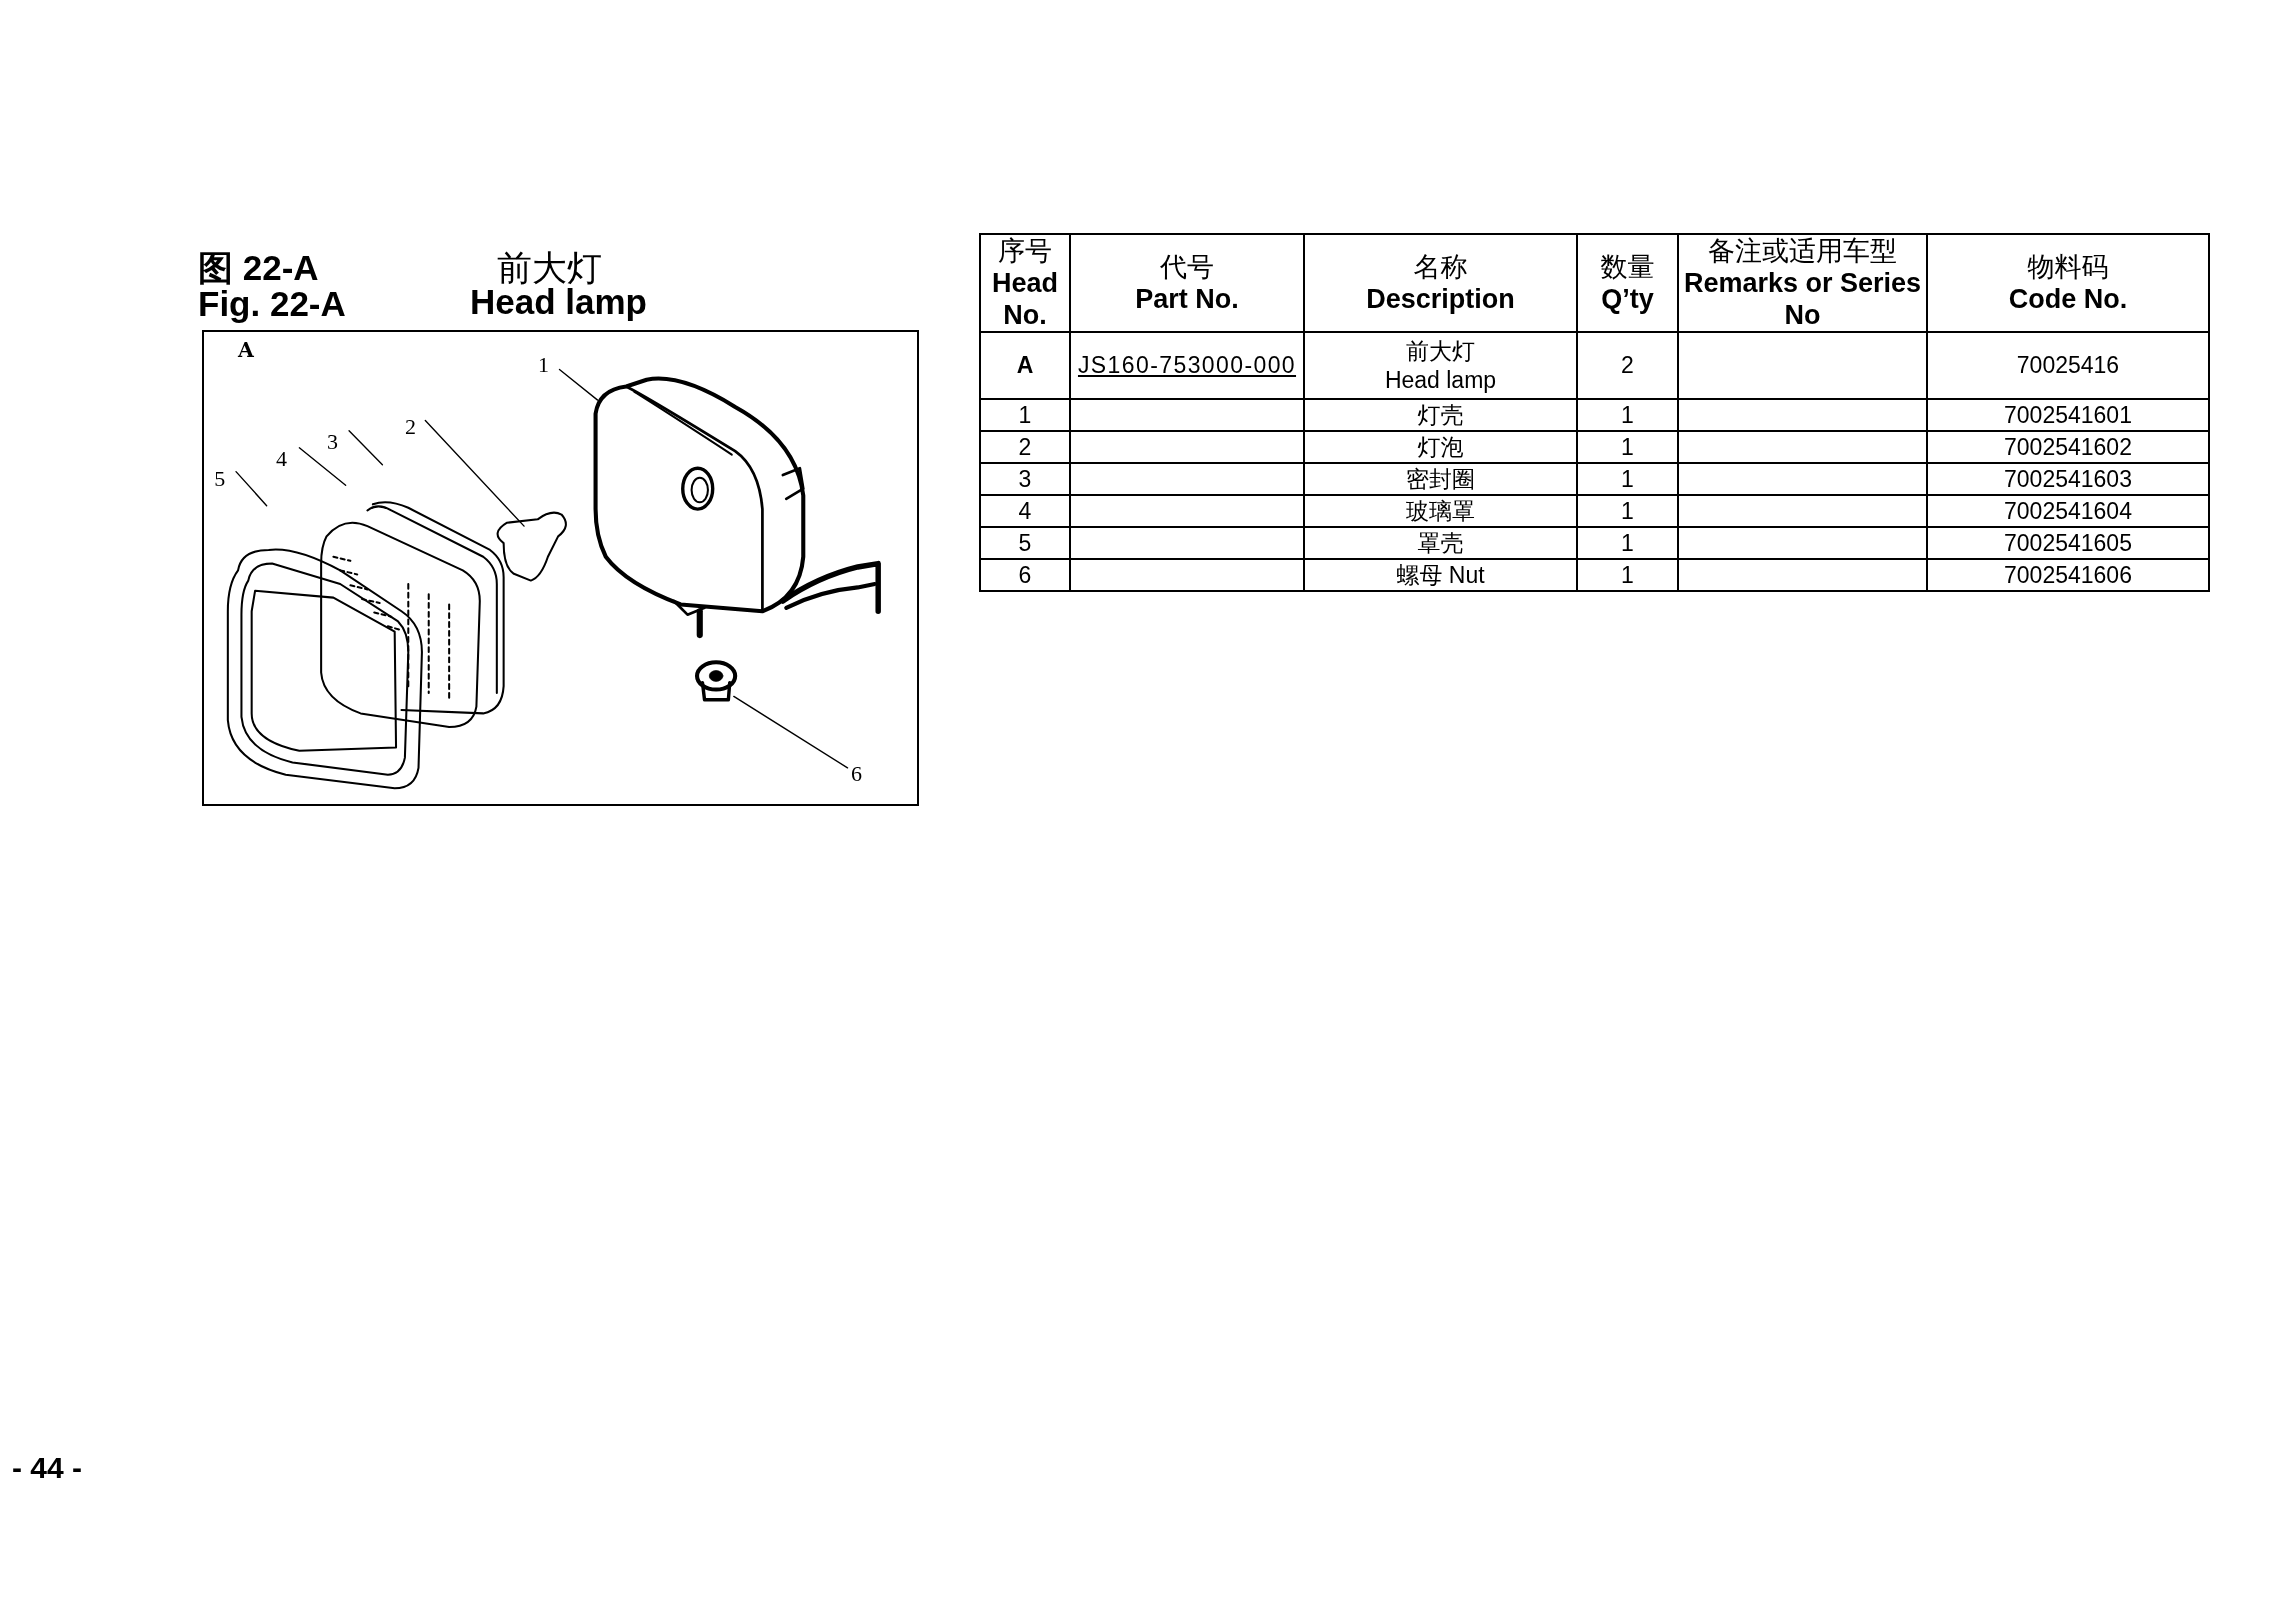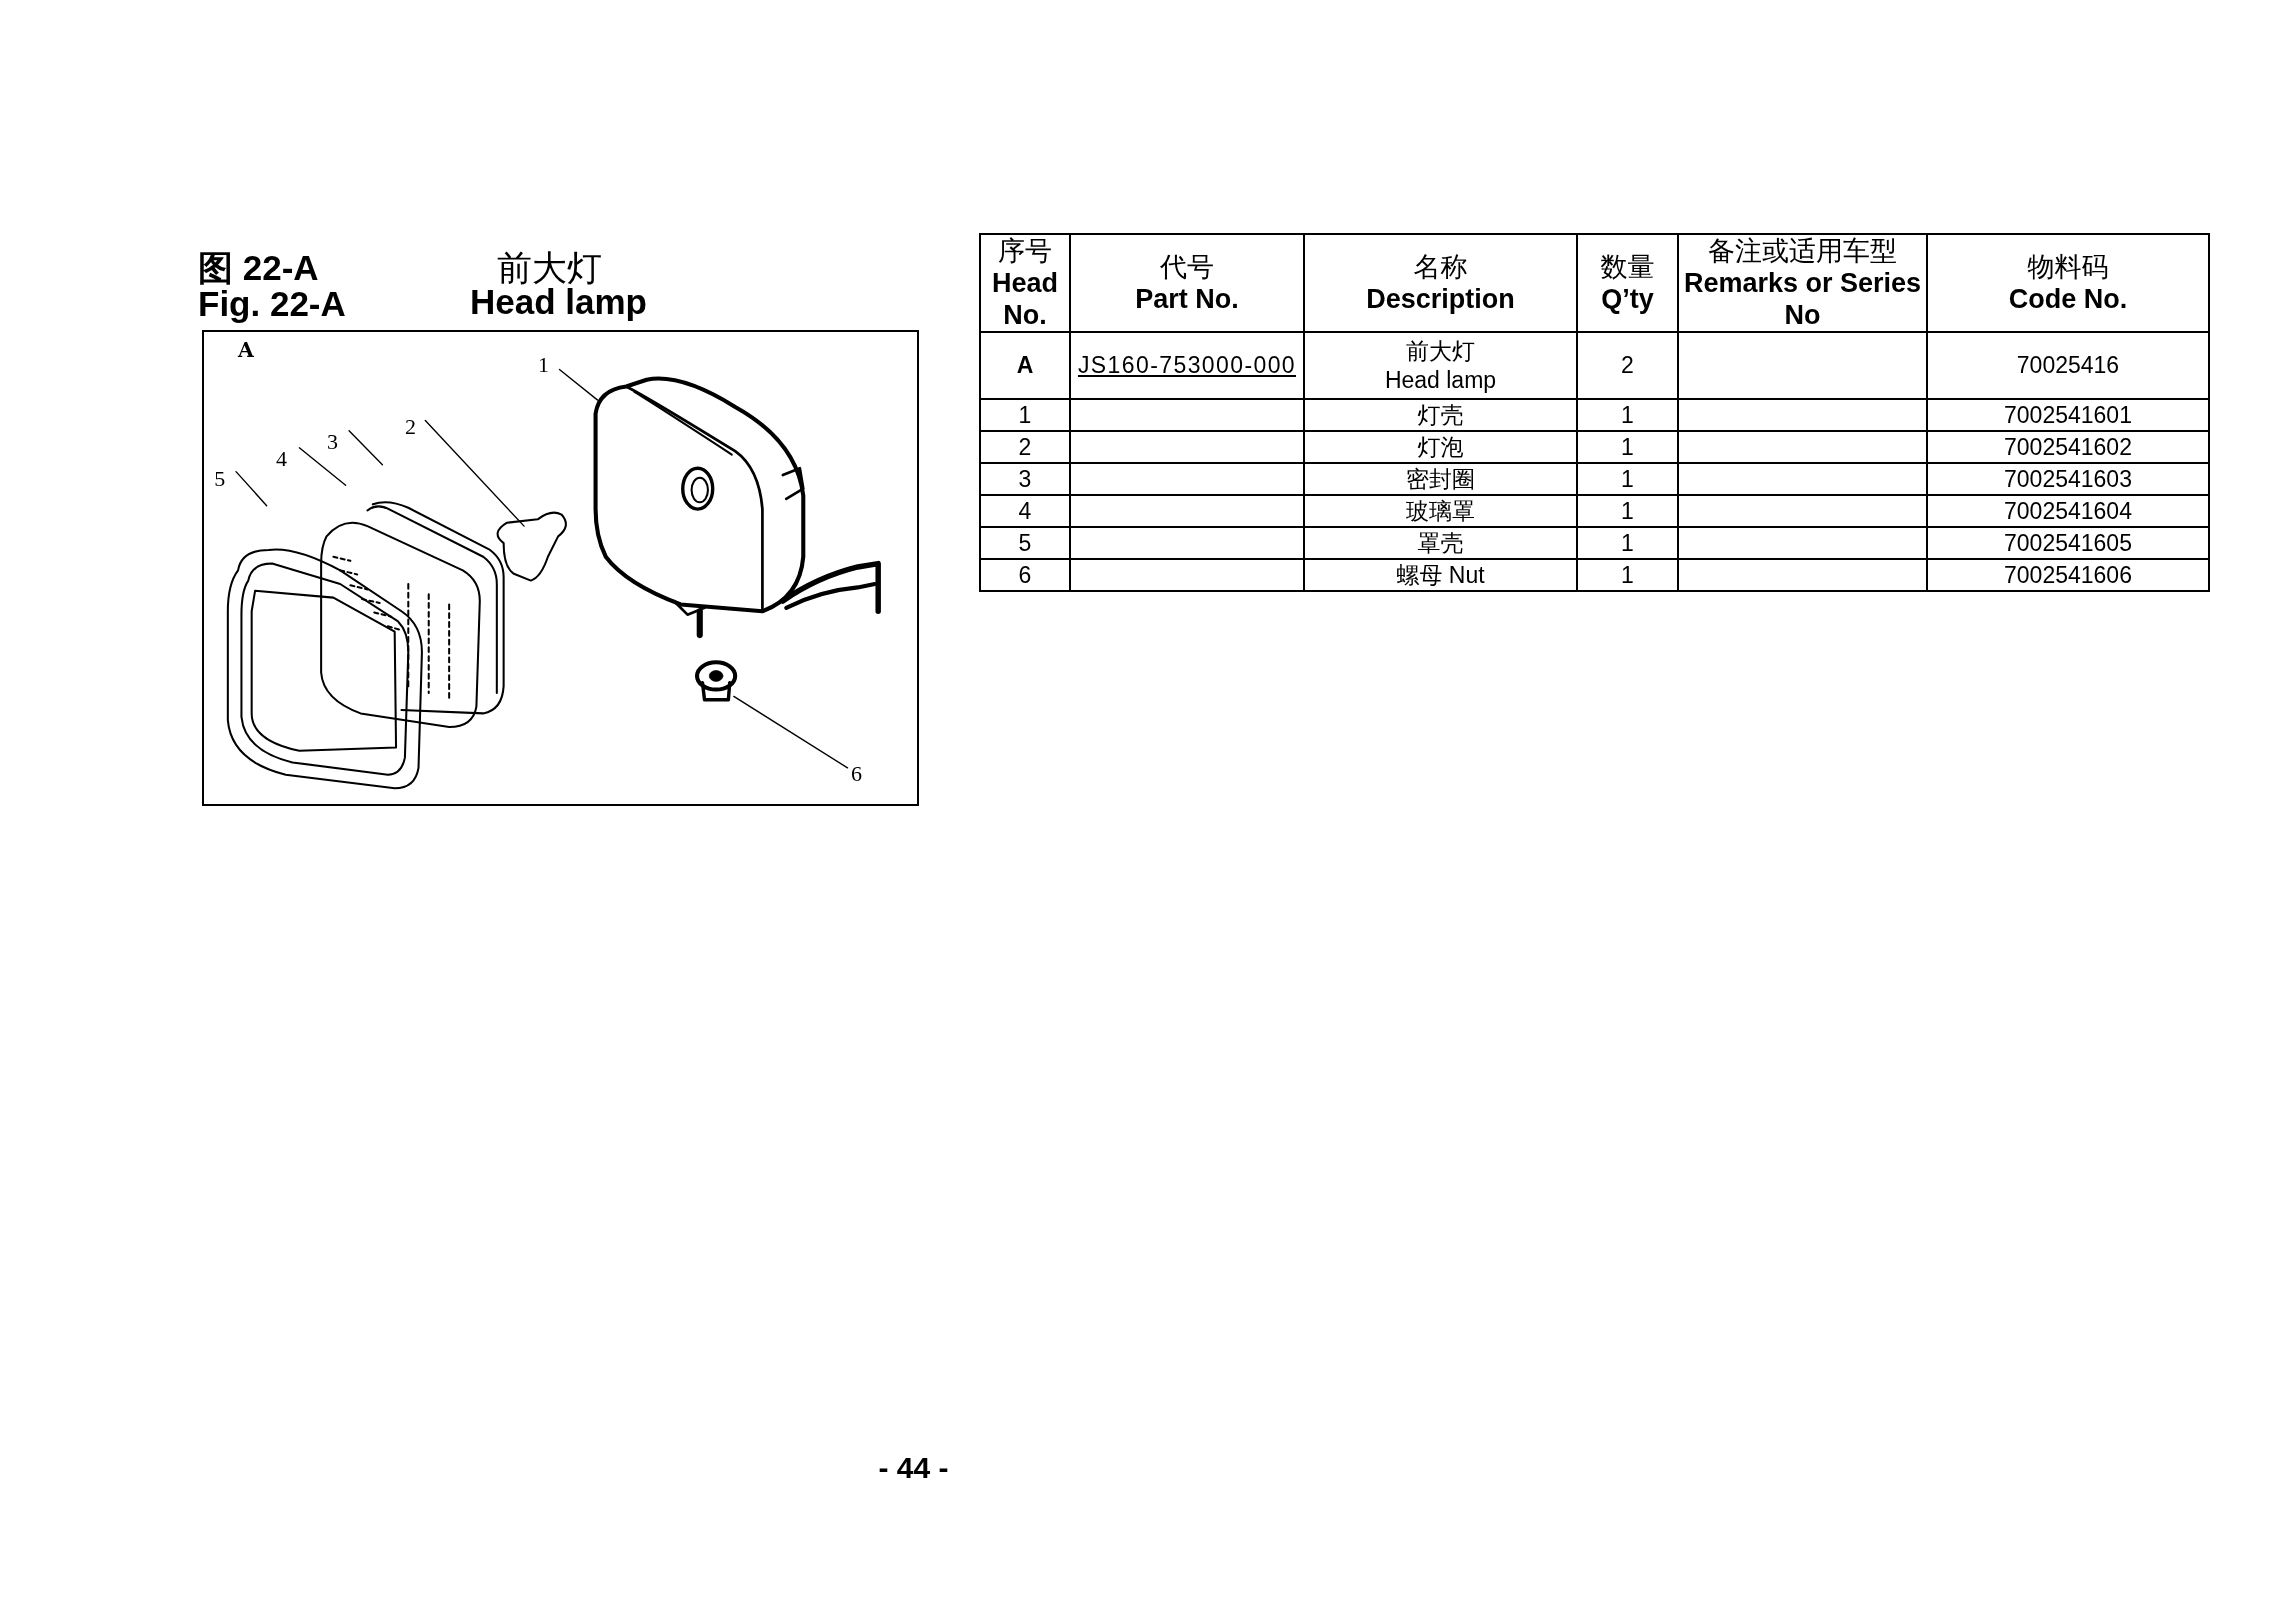--- a/index.html
+++ b/index.html
@@ -24,22 +24,22 @@
   table.parts td, table.parts th { border: 2.7px solid #000; text-align: center; vertical-align: middle;
                 padding: 0; font-size: 23px; line-height: 29px; }
   table.parts th { font-weight: bold; font-size: 27px; line-height: 32px; height: 95px; }
   table.parts th .cn { font-weight: normal; display: block; }
   table.parts tr.r-a td { height: 65px; }
   table.parts tr.r td { height: 30px; }
   td.item-a { font-weight: bold; font-size: 27px; }
   td.partno { font-size: 22px; letter-spacing: 1.4px; text-decoration: underline; }
   .cell-cn { display: block; }
 
-  .page-num { position: absolute; left: 0; width: 1827px; top: 1451px; text-align: center;
-              font-weight: bold; font-size: 30px; }
+  .page-num { position: absolute; left: 0; width: 1827px; top: 1451px; text-align: left;
+              font-weight: bold; font-size: 30px; padding-left: 12px; }
 </style>
 </head>
 <body>
 
 <div class="fig-title" id="fig-cn-label">图 22-A</div>
 <div class="fig-title" id="fig-en-label">Fig. 22-A</div>
 <div class="fig-title" id="fig-cn-name">前大灯</div>
 <div class="fig-title" id="fig-en-name">Head lamp</div>
 
 <div class="figure-box">

